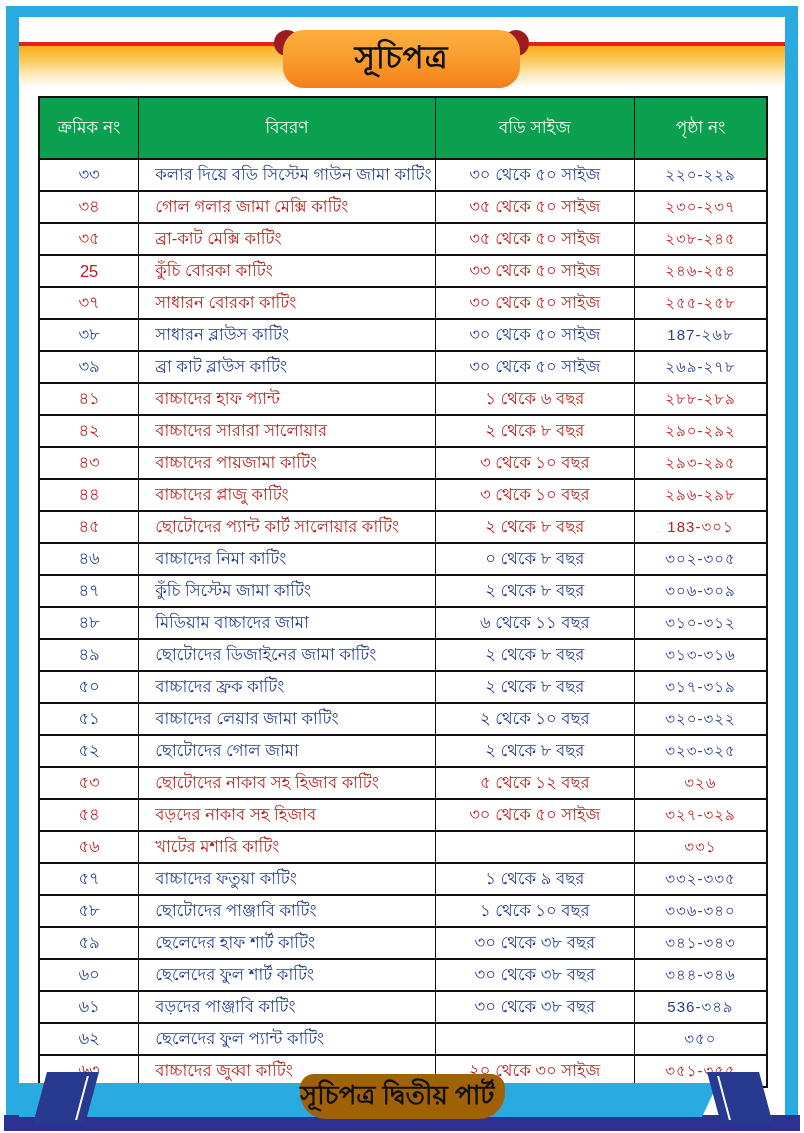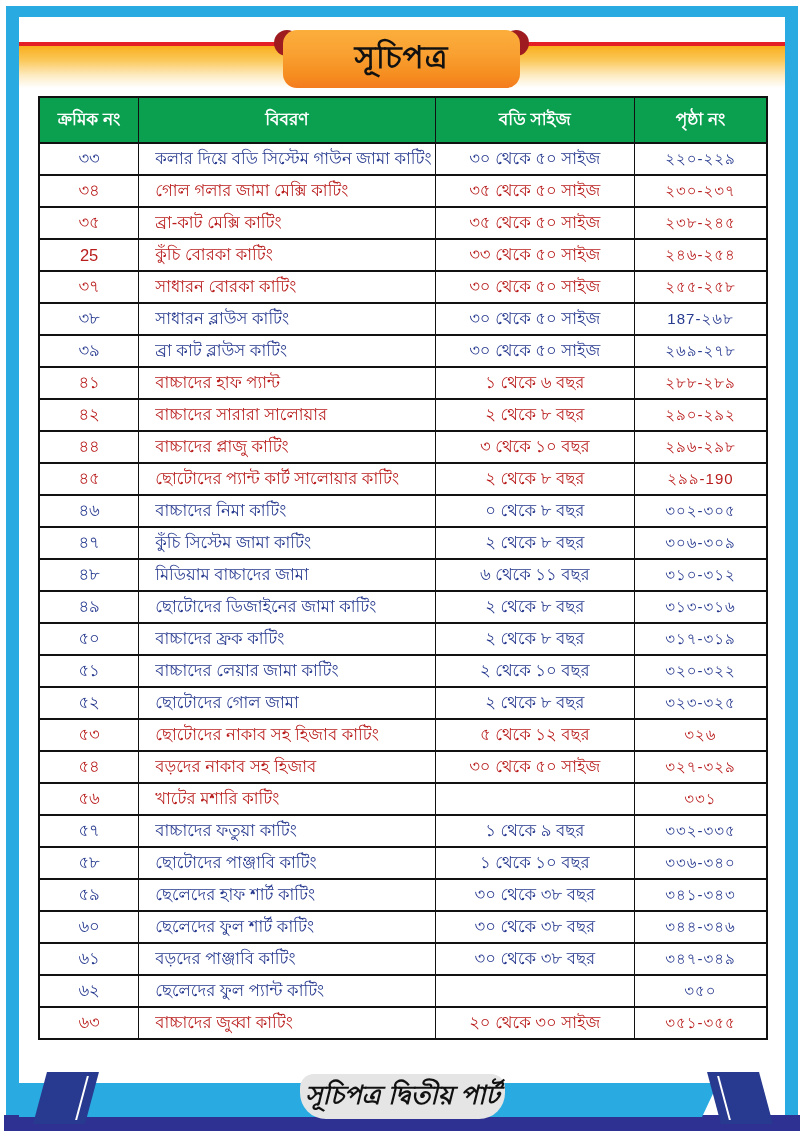--- a/index.html
+++ b/index.html
@@ -24,44 +24,44 @@
   .fade-band{
     position:absolute;left:19px;right:19px;top:46px;height:42px;
     background:linear-gradient(180deg,#F9AE1C 0%,#FBC95C 35%,#FDEBC2 70%,#ffffff 100%);
   }
   .scroll-box{position:absolute;left:283px;top:30px;width:237px;height:58px;}
   .scroll-curl{position:absolute;width:26px;height:26px;border-radius:50%;background:#9E1B1F;top:0px;z-index:0;}
   .scroll-curl.left{left:-9px;}
   .scroll-curl.right{right:-9px;}
   .scroll-body{
     position:relative;z-index:1;width:100%;height:100%;
-    border-radius:14px;
+    border-radius:21px;
     background:linear-gradient(180deg,#FBAE3C 0%,#F9A132 40%,#F68C1F 80%,#F47B20 100%);
     display:flex;align-items:center;justify-content:center;
   }
   .scroll-body span{
     font-size:31px;font-weight:bold;color:#111;letter-spacing:1px;
   }
 
   
   .toc-table{
     position:absolute;left:38px;top:96px;width:730px;
     border-collapse:collapse;table-layout:fixed;
     background:#ffffff;
     border:2px solid #111;
   }
   .toc-table col.c1{width:13.7%;}
   .toc-table col.c2{width:40.7%;}
   .toc-table col.c3{width:27.4%;}
   .toc-table col.c4{width:18.2%;}
   .toc-table th{
-    background:#0AA04F;color:#fff;font-weight:bold;
+    background:#0AA04F;color:#fff;font-weight:normal;
     font-size:17px;height:26px;
     border:1px solid #111;border-top-width:2px;border-bottom-width:2px;
-    text-align:center;padding:8px 4px;
+    text-align:center;padding:16px 4px;
   }
   .toc-table td{
     font-size:16.5px;height:28px;
     border:1px solid #111;border-top-width:2px;border-bottom-width:2px;
     padding:1px 4px;text-align:center;white-space:nowrap;overflow:hidden;
   }
   .toc-table td.desc{text-align:left;padding-left:16px;}
   .toc-table td.pg{font-size:15px;letter-spacing:1px;}
   .toc-table tr.blue td{color:#283A8F;}
   .toc-table tr.red td{color:#b91c1c;}
@@ -78,22 +78,22 @@
   }
   .ribbon-end::after{
     content:'';position:absolute;top:4px;bottom:4px;width:2px;background:#fff;
   }
   .ribbon-end.left{left:40px;transform:skewX(-15deg);}
   .ribbon-end.left::after{right:9px;}
   .ribbon-end.right{left:714px;transform:skewX(15deg);}
   .ribbon-end.right::after{left:9px;}
   .footer-pill{
     position:absolute;left:300px;top:1074px;width:205px;height:45px;z-index:3;
-    background:#e5e5e5;border-radius:14px 14px 26px 26px;
-    display:flex;align-items:center;justify-content:center;font-style:italic;
+    background:#a16207;border-radius:14px 14px 26px 26px;
+    display:flex;align-items:center;
   }
   .footer-pill span{font-size:26px;font-weight:bold;color:#111;}
 </style>
 </head>
 <body>
 
 <div class="page">
 
   <div class="frame-top"></div>
   <div class="frame-left"></div>
@@ -174,30 +174,36 @@
           <td>১ থেকে ৬ বছর</td>
           <td class="pg">২৮৮-২৮৯</td>
         </tr>
         <tr class="red">
           <td>৪২</td>
           <td class="desc">বাচ্চাদের সারারা সালোয়ার</td>
           <td>২ থেকে ৮ বছর</td>
           <td class="pg">২৯০-২৯২</td>
         </tr>
         <tr class="red">
+          <td>৪৩</td>
+          <td class="desc">বাচ্চাদের পায়জামা কাটিং</td>
+          <td>৩ থেকে ১০ বছর</td>
+          <td class="pg">২৯৩-২৯৫</td>
+        </tr>
+        <tr class="red">
           <td>৪৪</td>
           <td class="desc">বাচ্চাদের প্লাজু  কাটিং</td>
           <td>৩ থেকে ১০ বছর</td>
           <td class="pg">২৯৬-২৯৮</td>
         </tr>
         <tr class="red">
           <td>৪৫</td>
           <td class="desc">ছোটোদের প্যান্ট কার্ট সালোয়ার কাটিং</td>
           <td>২ থেকে ৮ বছর</td>
-          <td class="pg">২৯৯-190</td>
+          <td class="pg">183-৩০১</td>
         </tr>
         <tr class="blue">
           <td>৪৬</td>
           <td class="desc">বাচ্চাদের নিমা কাটিং</td>
           <td>০ থেকে ৮ বছর</td>
           <td class="pg">৩০২-৩০৫</td>
         </tr>
         <tr class="blue">
           <td>৪৭</td>
           <td class="desc">কুঁচি সিস্টেম জামা কাটিং</td>
@@ -273,21 +279,21 @@
         <tr class="blue">
           <td>৬০</td>
           <td class="desc">ছেলেদের ফুল শার্ট কাটিং</td>
           <td>৩০ থেকে ৩৮ বছর</td>
           <td class="pg">৩৪৪-৩৪৬</td>
         </tr>
         <tr class="blue">
           <td>৬১</td>
           <td class="desc">বড়দের পাঞ্জাবি কাটিং</td>
           <td>৩০ থেকে ৩৮ বছর</td>
-          <td class="pg">৩৪৭-৩৪৯</td>
+          <td class="pg">536-৩৪৯</td>
         </tr>
         <tr class="blue">
           <td>৬২</td>
           <td class="desc">ছেলেদের ফুল প্যান্ট কাটিং</td>
           <td></td>
           <td class="pg">৩৫০</td>
         </tr>
         <tr class="red">
           <td>৬৩</td>
           <td class="desc">বাচ্চাদের জুব্বা কাটিং</td>

